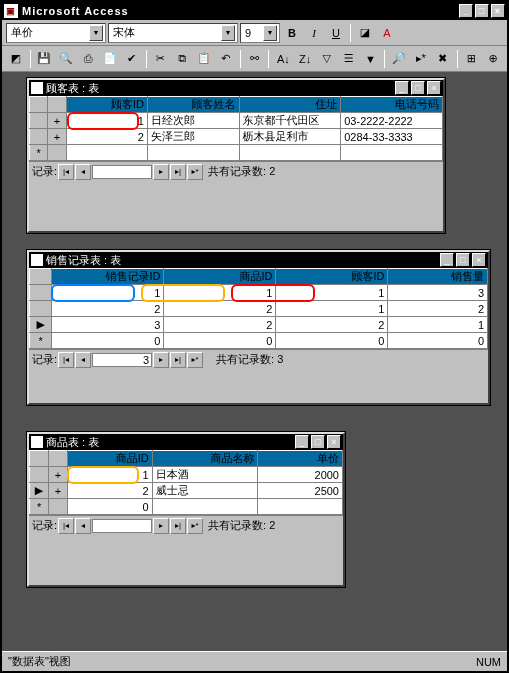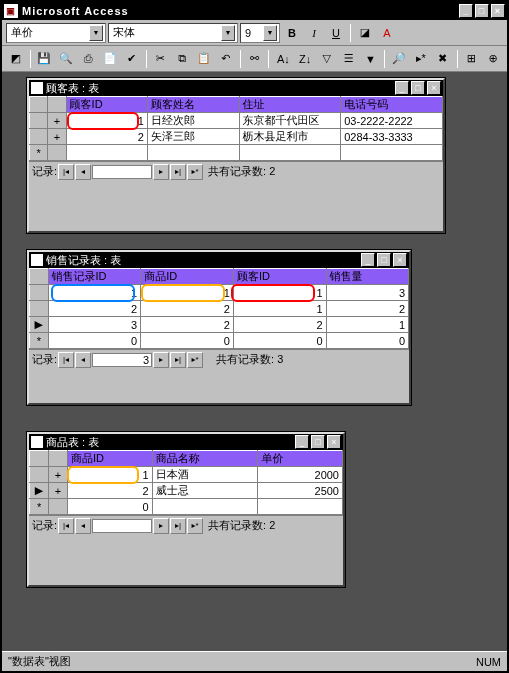--- a/index.html
+++ b/index.html
@@ -17,21 +17,21 @@
 .combo .arrow { width: 14px; height: 16px; background: #c0c0c0; border: 1px solid #fff; border-right-color: #404040; border-bottom-color: #404040; margin-left: 4px; display: flex; align-items: center; justify-content: center; font-size: 7px; }
 .tbtn { width: 20px; height: 20px; background: #c0c0c0; border: 1px solid #c0c0c0; display: flex; align-items: center; justify-content: center; font-size: 11px; cursor: default; }
 .tsep { width: 1px; height: 18px; background: #808080; border-right: 1px solid #fff; margin: 0 2px; }
 .mdi { flex: 1; background: #505050; padding: 18px 12px; overflow: auto; position: relative; }
 .child { position: absolute; background: #c0c0c0; border: 2px solid; border-color: #dfdfdf #404040 #404040 #dfdfdf; box-shadow: 0 0 0 1px #000; }
 .child .ctitle { background: #000; color: #fff; height: 16px; display: flex; align-items: center; padding: 0 2px; font-size: 11px; }
 .child .ctitle .cicon { width: 12px; height: 12px; background: #fff; margin-right: 3px; }
 .child .ctitle .spacer { flex: 1; }
 table.grid { border-collapse: collapse; background: #fff; width: 100%; }
 table.grid th, table.grid td { border: 1px solid #808080; font-size: 11px; height: 16px; padding: 0 3px; text-align: left; white-space: nowrap; }
-table.grid th { background: #8b5cf6; text-align: left; font-weight: normal; border: 1px solid; border-color: #fff #808080 #808080 #fff; position: relative; }
+table.grid th { background: #0369a1; text-align: right; font-weight: normal; border: 1px solid; border-color: #fff #808080 #808080 #fff; position: relative; }
 table.grid th.rowhead, table.grid td.rowhead { background: #c0c0c0; width: 18px; border: 1px solid; border-color: #fff #808080 #808080 #fff; text-align: center; padding: 0; }
 table.grid td.num { text-align: right; }
 .hl-red { position: absolute; border: 2px solid #ff0000; border-radius: 6px; pointer-events: none; }
 .hl-blue { position: absolute; border: 2px solid #0080ff; border-radius: 6px; pointer-events: none; }
 .hl-yellow { position: absolute; border: 2px solid #ffb000; border-radius: 6px; pointer-events: none; }
 .navbar { background: #c0c0c0; height: 20px; display: flex; align-items: center; padding: 0 3px; font-size: 11px; border-top: 1px solid #808080; gap: 1px; }
 .navbar .navbtn { width: 16px; height: 16px; background: #c0c0c0; border: 1px solid #fff; border-right-color: #808080; border-bottom-color: #808080; display: flex; align-items: center; justify-content: center; font-size: 8px; font-family: Arial; }
 .navbar input { width: 60px; height: 14px; border: 1px solid #808080; text-align: right; font-size: 11px; padding-right: 2px; }
 .statusbar { background: #c0c0c0; height: 20px; border-top: 1px solid #fff; display: flex; align-items: center; padding: 0 6px; font-size: 11px; }
 .statusbar .spacer { flex: 1; }
@@ -159,21 +159,21 @@
           <span>记录:</span>
           <div class="navbtn">|◂</div>
           <div class="navbtn">◂</div>
           <input value="" style="">
           <div class="navbtn">▸</div>
           <div class="navbtn">▸|</div>
           <div class="navbtn">▸*</div>
           <span style="margin-left:4px">共有记录数: 2</span>
         </div>
       </div>
-      <div class="child" style="left:25px; top:178px; width:384px; height:155px;">
+      <div class="child" style="left:25px; top:178px; width:463px; height:155px;">
         <div class="ctitle">
           <span class="cicon"></span>
           <span>销售记录表 : 表</span>
           <span class="spacer"></span>
           <div class="winbtns">
             <div class="winbtn">_</div>
             <div class="winbtn">□</div>
             <div class="winbtn">×</div>
           </div>
         </div>

